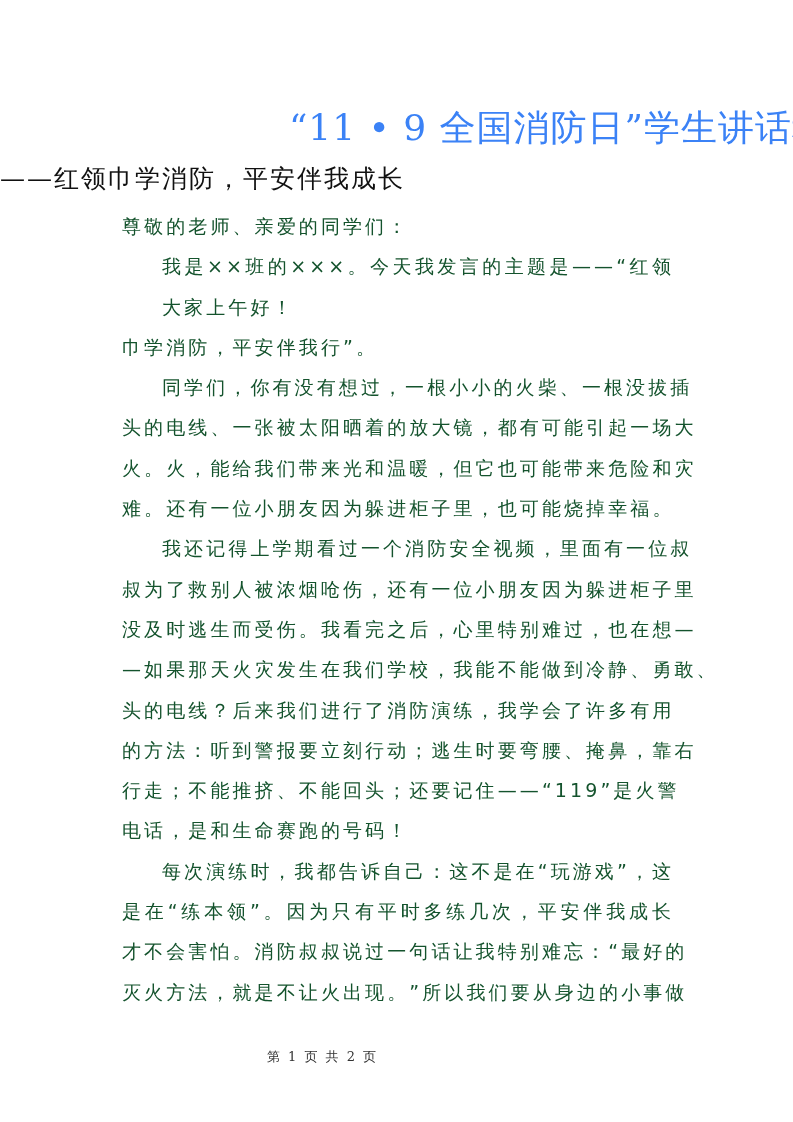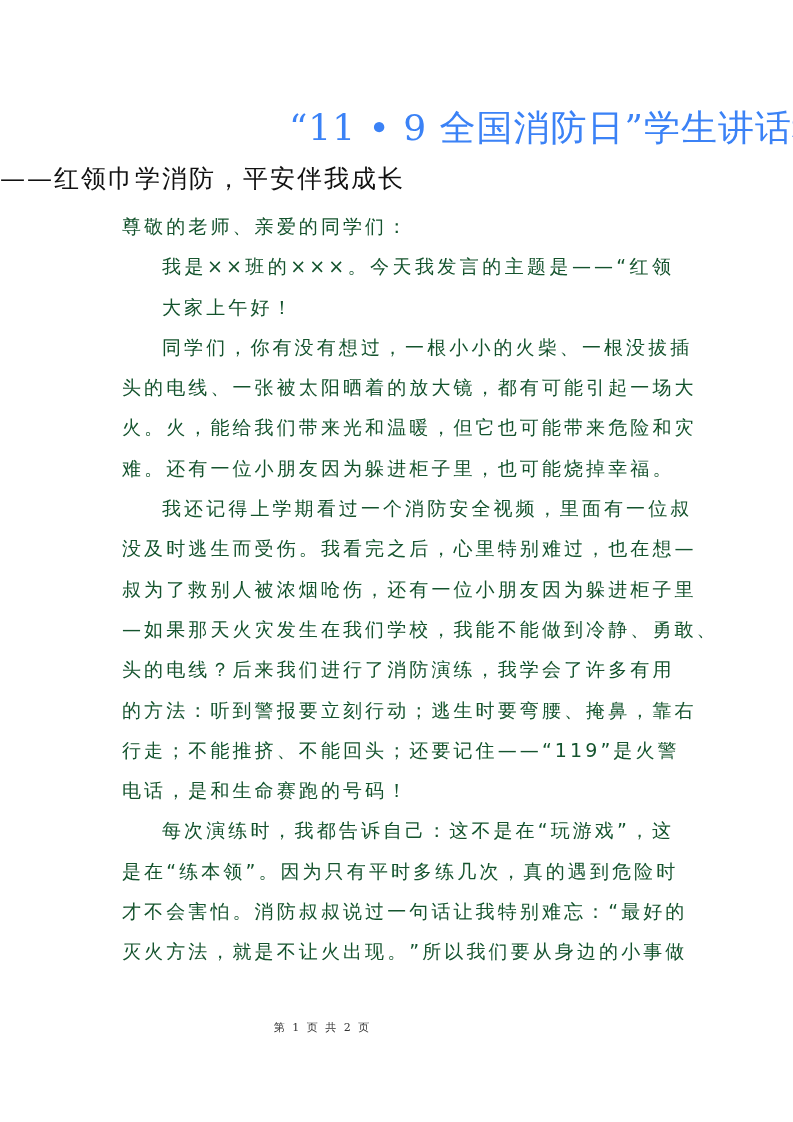--- a/index.html
+++ b/index.html
@@ -17,48 +17,49 @@
   }
   .body-text {
     position: absolute; left: 122px; top: 206px; width: 552px;
     font-family: "DejaVu Sans", "Liberation Sans", sans-serif;
     font-size: 19px; line-height: 40.3px; color: #14532d;
   }
   .line { display: block; white-space: nowrap; letter-spacing: 3.1px; text-align: justify; text-align-last: justify; height: 40.3px; }
   .line.last { text-align-last: left; }
   .line.indent { padding-left: 40px; }
   .footer {
-    position: absolute; left: 0; width: 645px; top: 1020px;
+    position: absolute; left: 0; width: 645px; top: 1048px;
     text-align: center; font-family: "DejaVu Serif", "Liberation Serif", serif;
-    font-size: 11px; color: #333; letter-spacing: 2px;
+    font-size: 13px; color: #333; letter-spacing: 2px;
   }
 </style>
 </head>
 <body>
 
 <div class="page">
   <div class="title">“11 • 9 全国消防日”学生讲话稿</div>
   <div class="subtitle">——红领巾学消防，平安伴我成长</div>
 
   <div class="body-text">
     <span class="line last">尊敬的老师、亲爱的同学们：</span>
     <span class="line indent">我是××班的×××。今天我发言的主题是——“红领</span>
     <span class="line indent last">大家上午好！</span>
+    <span class="line last">巾学消防，平安伴我行”。</span>
     <span class="line indent">同学们，你有没有想过，一根小小的火柴、一根没拔插</span>
     <span class="line">头的电线、一张被太阳晒着的放大镜，都有可能引起一场大</span>
     <span class="line">火。火，能给我们带来光和温暖，但它也可能带来危险和灾</span>
     <span class="line">难。还有一位小朋友因为躲进柜子里，也可能烧掉幸福。</span>
     <span class="line indent">我还记得上学期看过一个消防安全视频，里面有一位叔</span>
+    <span class="line">叔为了救别人被浓烟呛伤，还有一位小朋友因为躲进柜子里</span>
     <span class="line">没及时逃生而受伤。我看完之后，心里特别难过，也在想—</span>
-    <span class="line">叔为了救别人被浓烟呛伤，还有一位小朋友因为躲进柜子里</span>
     <span class="line">—如果那天火灾发生在我们学校，我能不能做到冷静、勇敢、</span>
     <span class="line">头的电线？后来我们进行了消防演练，我学会了许多有用</span>
     <span class="line">的方法：听到警报要立刻行动；逃生时要弯腰、掩鼻，靠右</span>
     <span class="line">行走；不能推挤、不能回头；还要记住——“119”是火警</span>
     <span class="line last">电话，是和生命赛跑的号码！</span>
     <span class="line indent">每次演练时，我都告诉自己：这不是在“玩游戏”，这</span>
-    <span class="line">是在“练本领”。因为只有平时多练几次，真的遇到危险时</span>
+    <span class="line">是在“练本领”。因为只有平时多练几次，平安伴我成长</span>
     <span class="line">才不会害怕。消防叔叔说过一句话让我特别难忘：“最好的</span>
     <span class="line">灭火方法，就是不让火出现。”所以我们要从身边的小事做</span>
   </div>
 
   <div class="footer">第 1 页 共 2 页</div>
 </div>
 
 </body></html>

